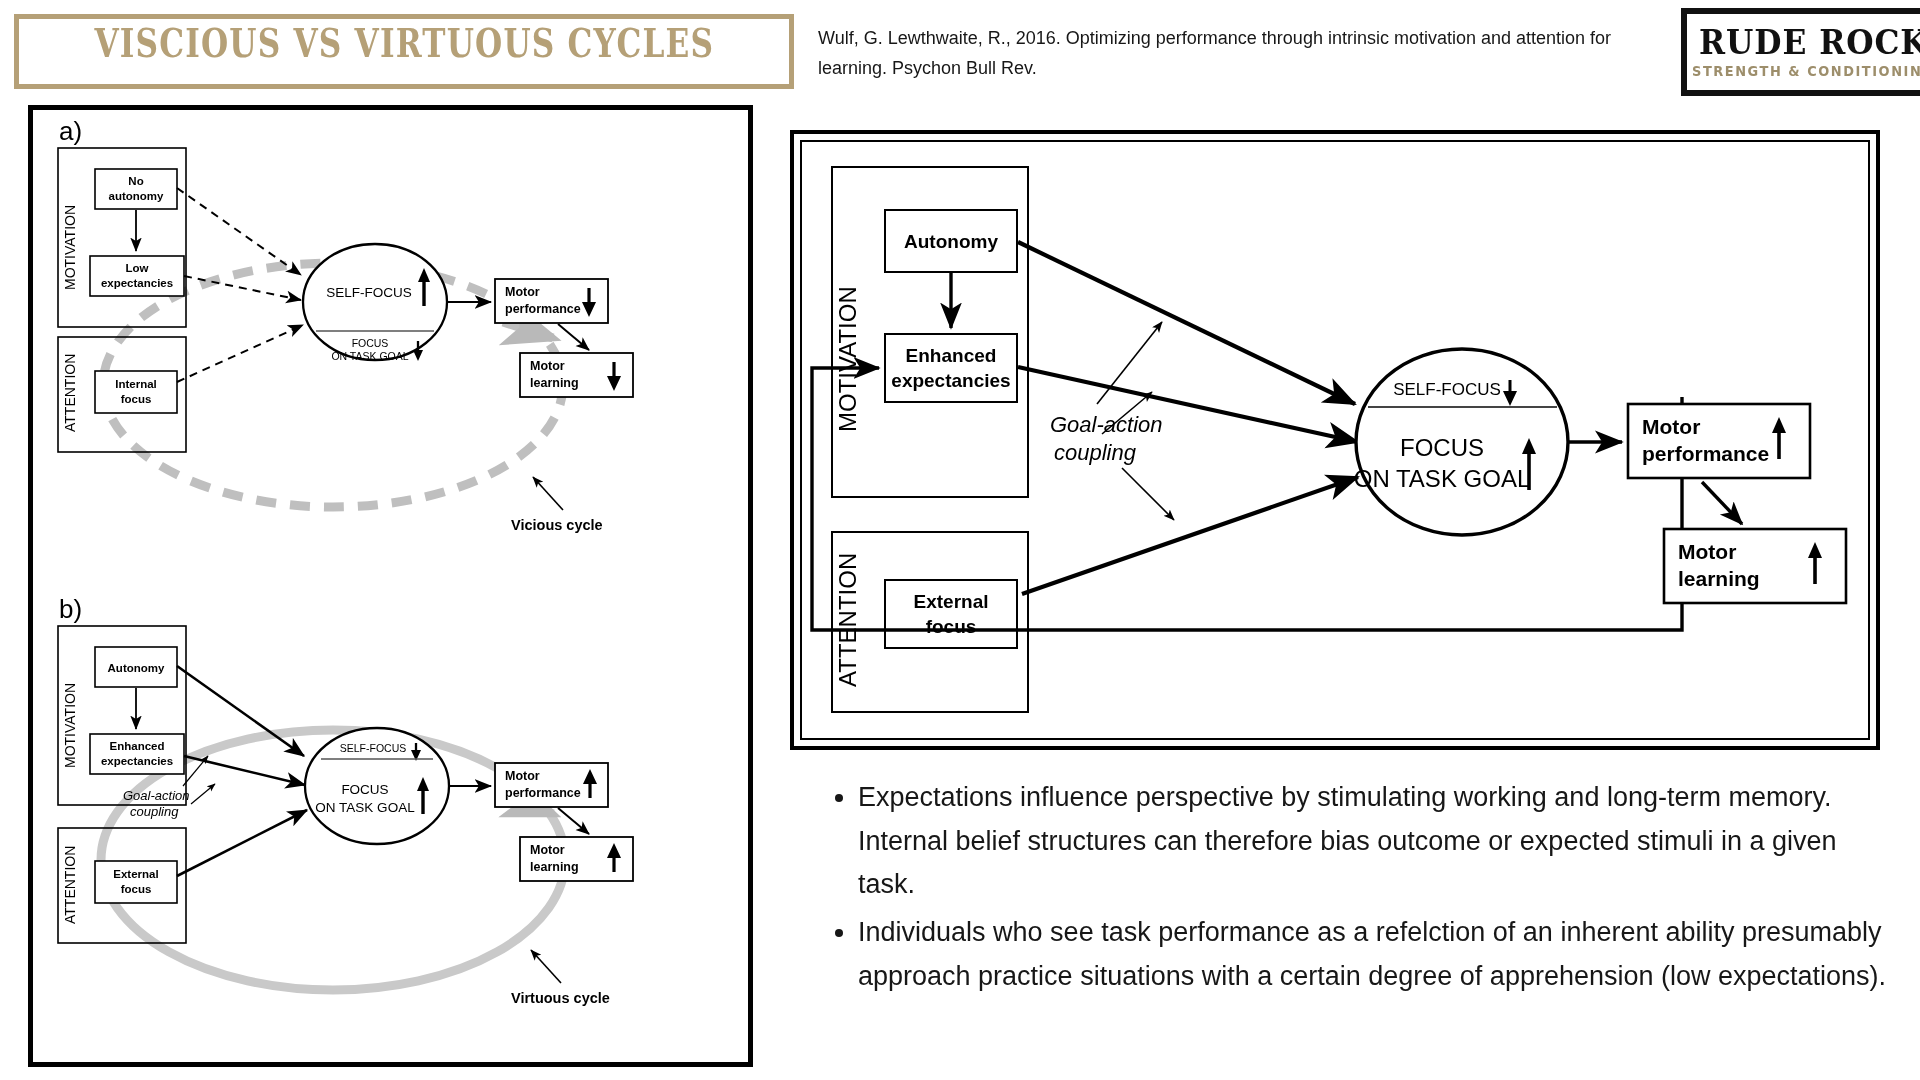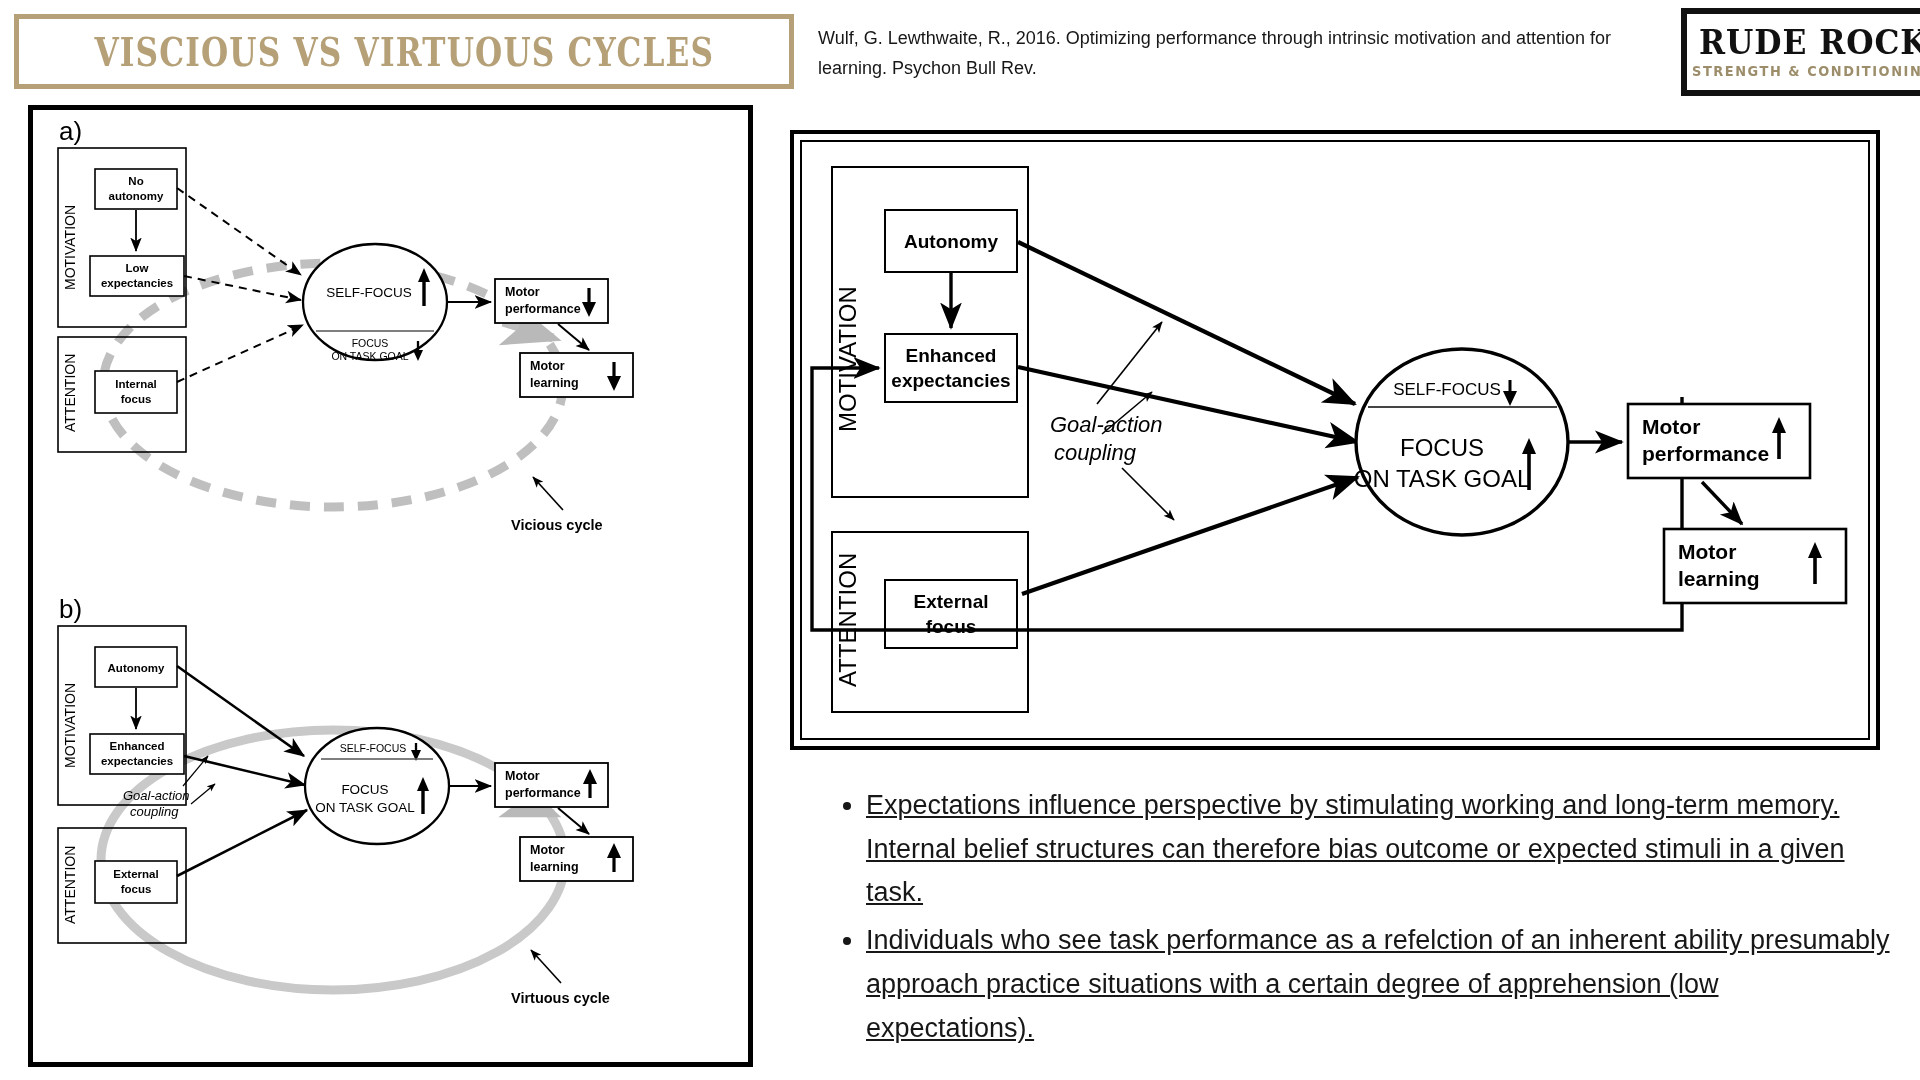--- a/index.html
+++ b/index.html
@@ -6,21 +6,21 @@
   body{
     width:1920px;height:1080px;background:#ffffff;
     font-family:"Liberation Sans", sans-serif;
     overflow:hidden;position:relative;
   }
   
   #header{position:absolute;left:0;top:0;width:1920px;height:104px;}
   #title-box{
     position:absolute;left:14px;top:14px;width:780px;height:75px;
     border:5px solid #b5a077;background:#fff;box-sizing:border-box;
-    display:flex;align-items:center;justify-content:center;
+    display:flex;justify-content:center;
   }
   #title-text{
     font-family:"DejaVu Serif", serif;
     font-weight:bold;color:#b5a077;
     font-size:40px;letter-spacing:1.5px;
     transform:scaleX(0.78);transform-origin:center;
     white-space:nowrap;
   }
   #citation{
     position:absolute;left:818px;top:24px;width:800px;
@@ -51,21 +51,21 @@
   #right-diagram{
     position:absolute;left:790px;top:130px;width:1090px;height:620px;
     border:4px solid #000;box-sizing:border-box;background:#fff;padding:6px;
   }
   #right-diagram-inner{width:100%;height:100%;border:2px solid #000;box-sizing:border-box;position:relative;}
   
   #bullets{
     position:absolute;left:812px;top:772px;width:1090px;
     font-size:27px;line-height:1.62;color:#171717;
   }
-  #bullets ul{margin:12px;padding-left:42px;text-decoration:underline;}
+  #bullets ul{margin:4px;padding-left:42px;}
   #bullets li{margin-bottom:4px;}
   svg{display:block;}
   text{font-family:"Liberation Sans", sans-serif;}
 </style>
 </head>
 <body>
 
 <div id="header">
   <div id="title-box">
     <div id="title-text">VISCIOUS VS VIRTUOUS CYCLES</div>

